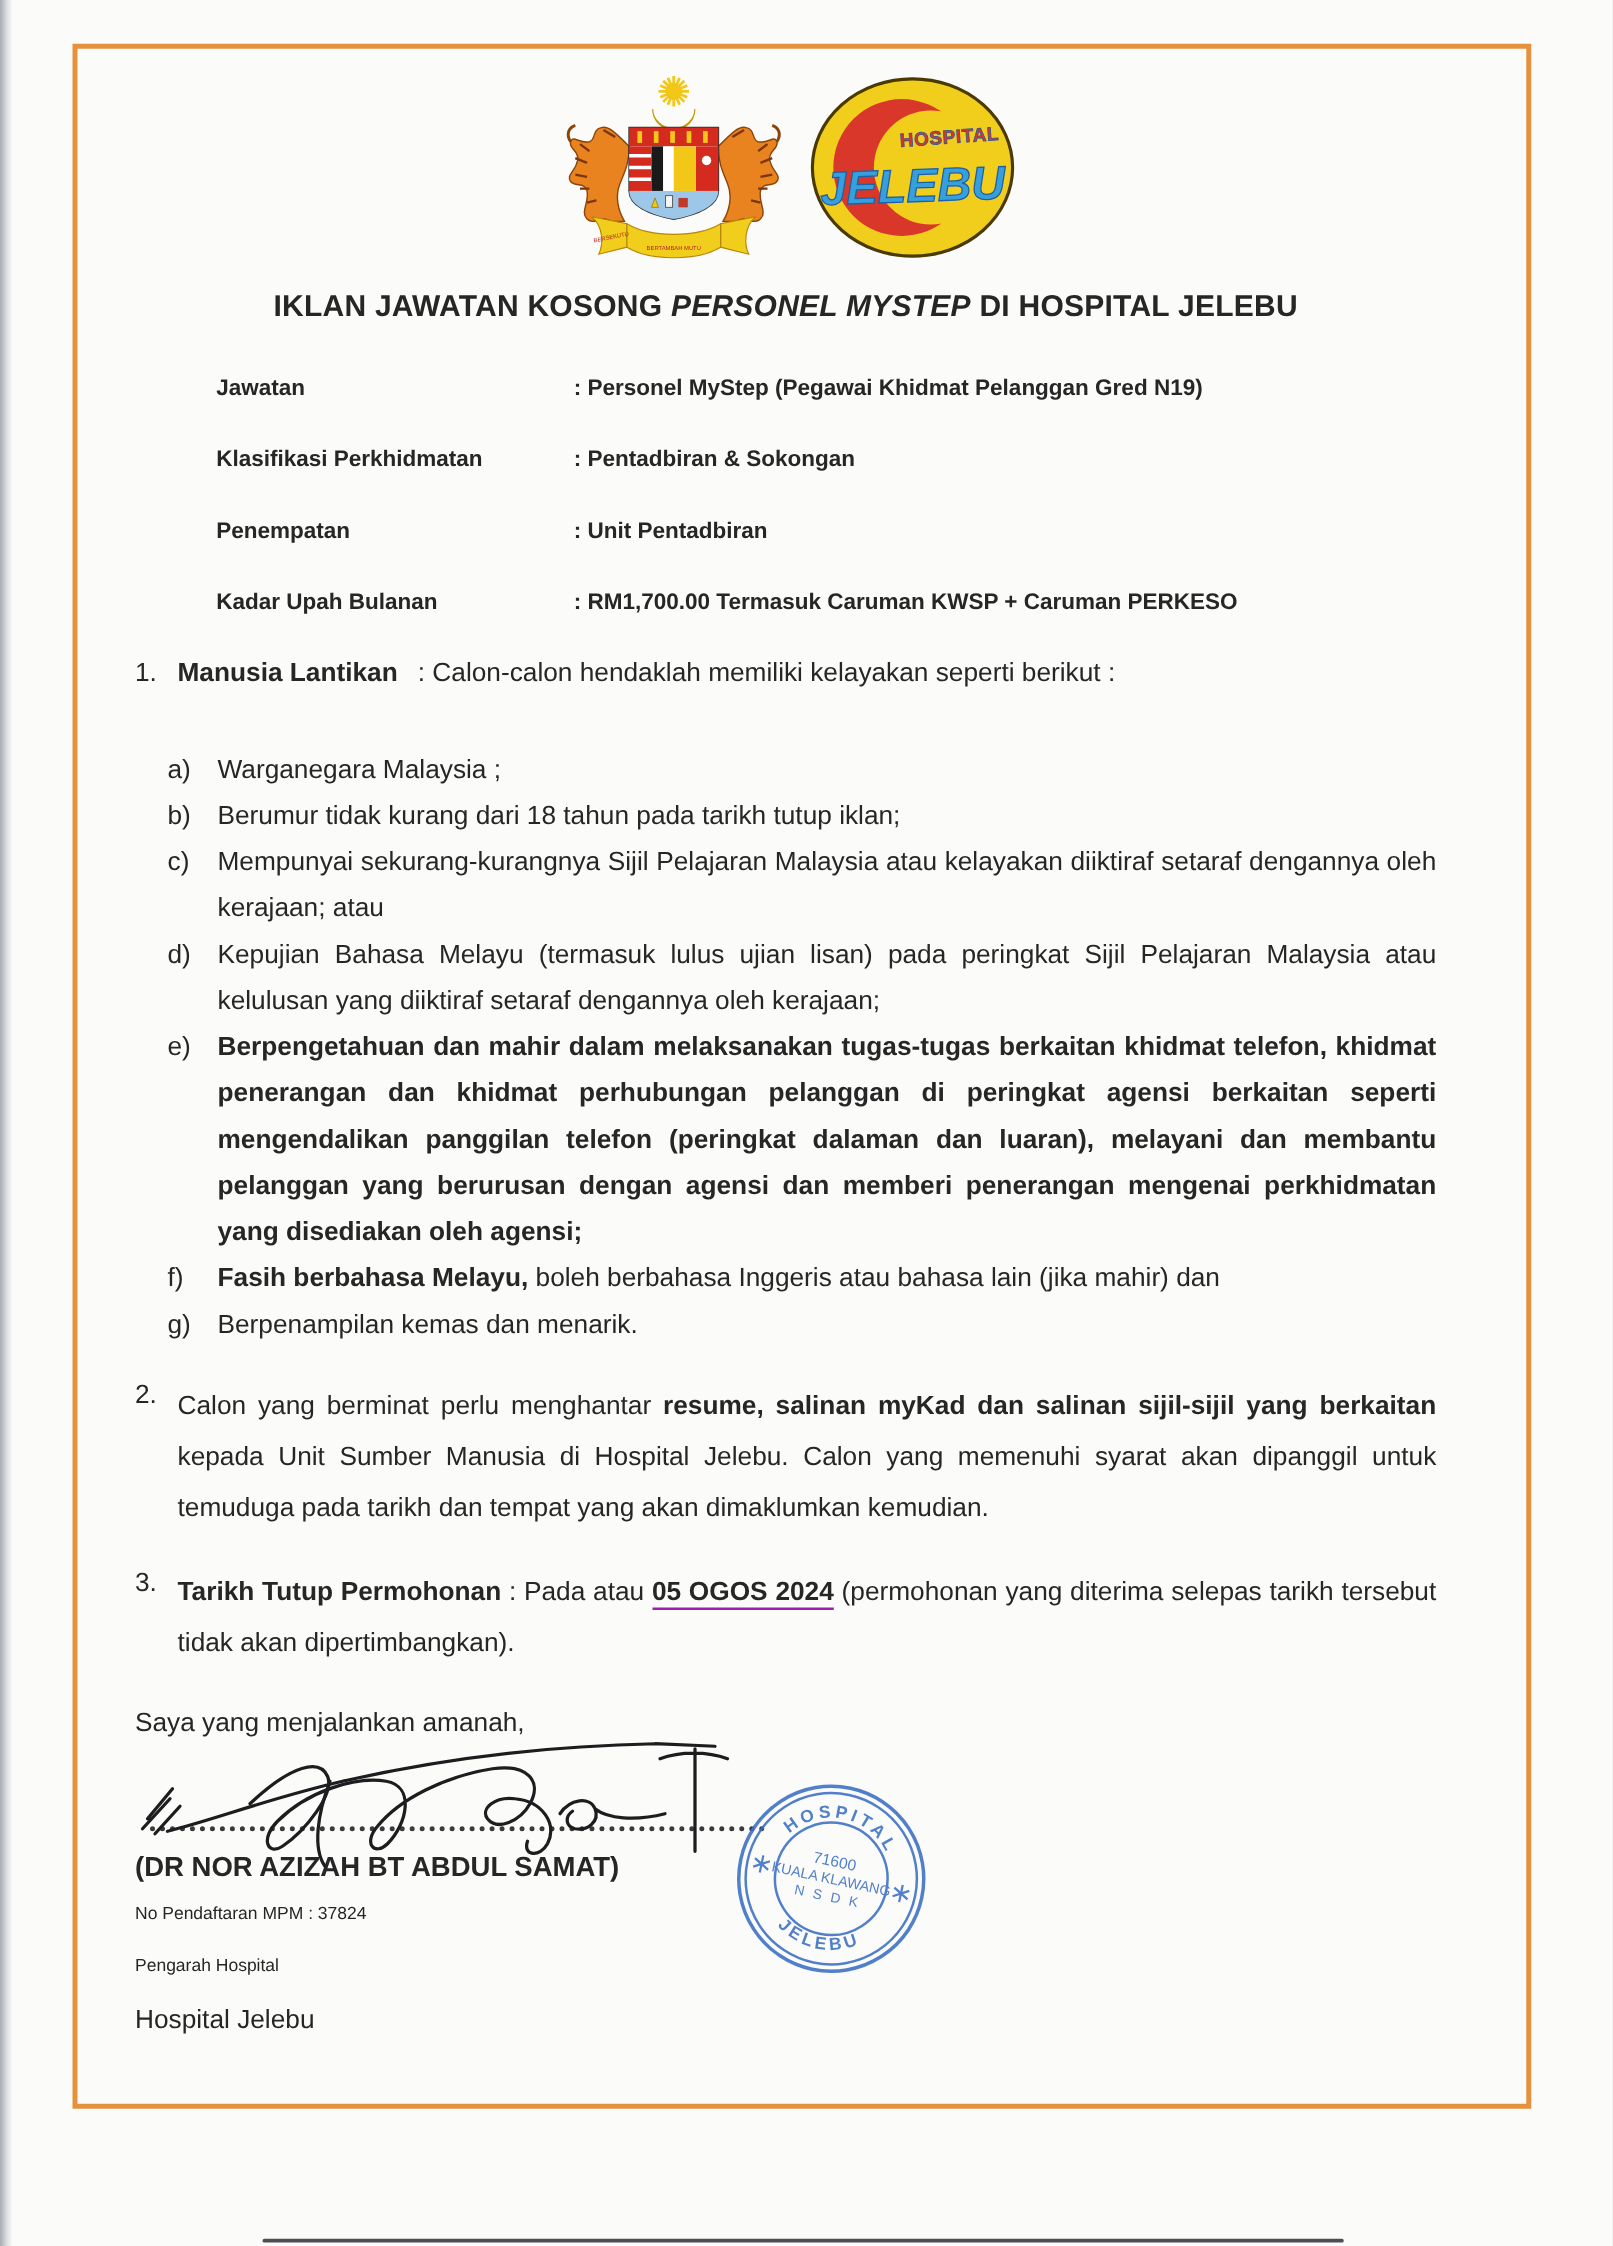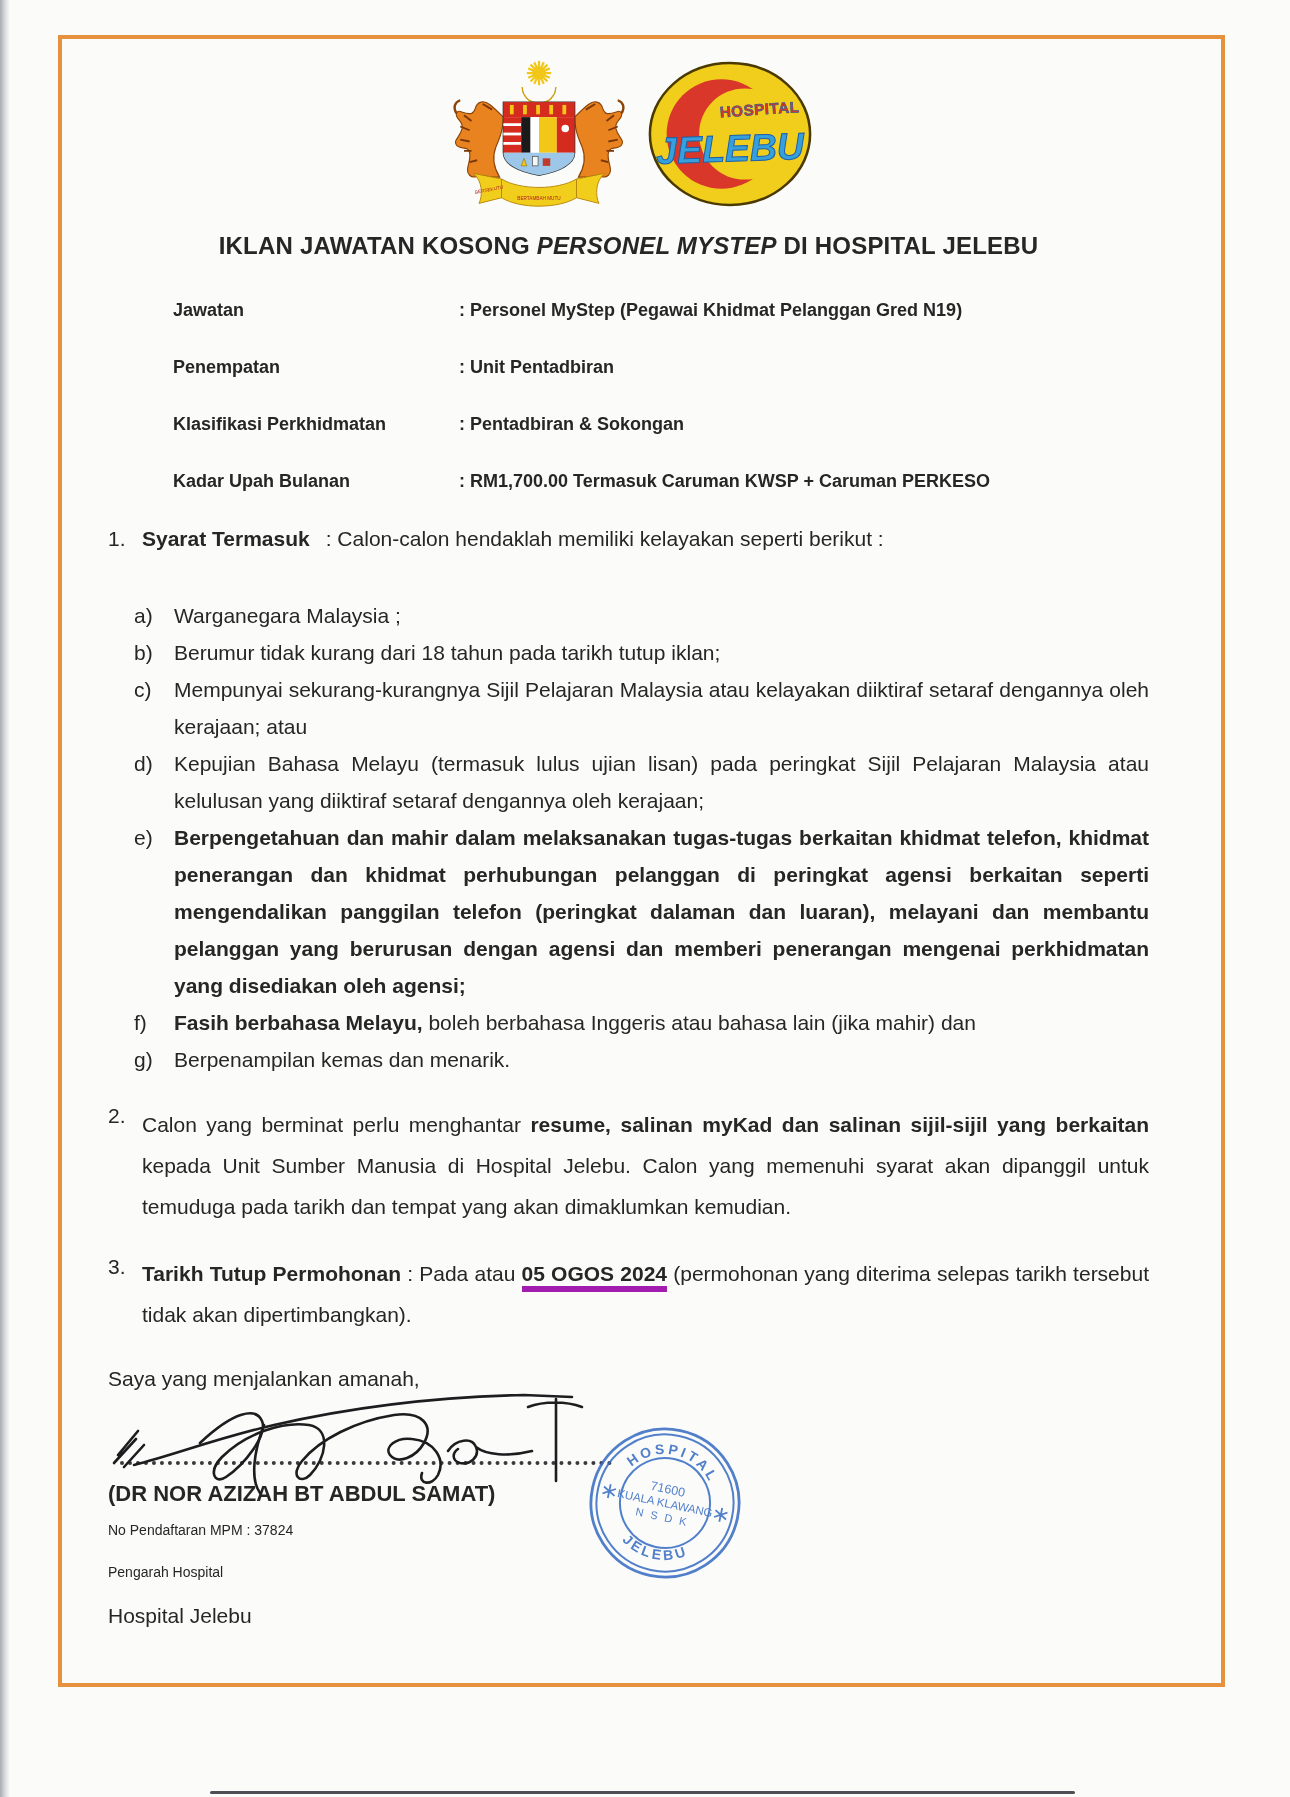--- a/index.html
+++ b/index.html
@@ -41,21 +41,21 @@
   .li { display:flex; line-height:37px; }
   .li-letter { flex:none; width:66px; padding-left:26px; }
   .li-text { flex:1; }
   .just { text-align:justify; }
   .b { font-weight:bold; }
   #sec2 { margin-top:24px; }
   #sec2 .sec-body .heading { font-weight:bold; line-height:30px; }
   #sec2 .para { line-height:41px; margin-top:2px; }
   #sec3 { margin-top:26px; }
   #sec3 .sec-body { line-height:41px; }
-  .date-underline { font-weight:bold; text-decoration:none; border-bottom:6px solid #a21caf; padding-bottom:1px; }
+  .date-underline { font-weight:bold; text-decoration:none; border-bottom:2px solid #a21caf; padding-bottom:1px; }
   
   .salutation { margin:30px 0 0 0; font-size:21px; line-height:28px; }
   .sig-zone { position:relative; height:72px; }
   .dotline { position:absolute; bottom:0; left:12px; width:492px; border-bottom:4px dotted #3a3a3c; }
   .sig-svg { position:absolute; left:-4px; top:-14px; width:520px; height:120px; z-index:2; }
   .sig-name { margin-top:14px; font-size:22px; font-weight:bold; line-height:30px; }
   .sig-line { margin-top:8px; font-size:14px; line-height:26px; }
   .sig-line + .sig-line { margin-top:16px; }
   .org-line { margin-top:18px; font-size:21px; line-height:26px; }
   
@@ -151,37 +151,37 @@
     <div class="doc-title">
       <span>IKLAN JAWATAN KOSONG </span><i>PERSONEL MYSTEP</i><span> DI HOSPITAL JELEBU</span>
     </div>
 
     <div class="kv">
       <div class="kv-row">
         <div class="kv-label">Jawatan</div>
         <div class="kv-value">: Personel MyStep (Pegawai Khidmat Pelanggan Gred N19)</div>
       </div>
       <div class="kv-row">
+        <div class="kv-label">Klasifikasi Perkhidmatan</div>
+        <div class="kv-value">: Pentadbiran &amp; Sokongan</div>
+      </div>
+      <div class="kv-row">
         <div class="kv-label">Penempatan</div>
         <div class="kv-value">: Unit Pentadbiran</div>
-      </div>
-      <div class="kv-row">
-        <div class="kv-label">Klasifikasi Perkhidmatan</div>
-        <div class="kv-value">: Pentadbiran &amp; Sokongan</div>
       </div>
       <div class="kv-row">
         <div class="kv-label">Kadar Upah Bulanan</div>
         <div class="kv-value">: RM1,700.00 Termasuk Caruman KWSP + Caruman PERKESO</div>
       </div>
     </div>
 
     <div class="sec" id="sec1">
       <div class="sec-num">1.</div>
       <div class="sec-body">
-        <span class="sec-head">Syarat Termasuk</span><span class="sec-intro">: Calon-calon hendaklah memiliki kelayakan seperti berikut :</span>
+        <span class="sec-head">Manusia Lantikan</span><span class="sec-intro">: Calon-calon hendaklah memiliki kelayakan seperti berikut :</span>
       </div>
     </div>
 
     <div class="list">
       <div class="li">
         <div class="li-letter">a)</div>
         <div class="li-text">Warganegara Malaysia ;</div>
       </div>
       <div class="li">
         <div class="li-letter">b)</div>

